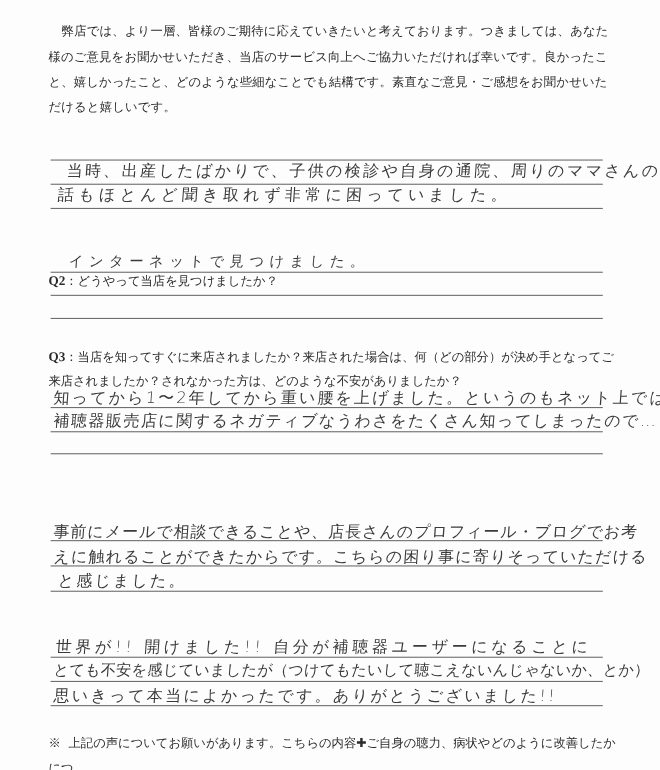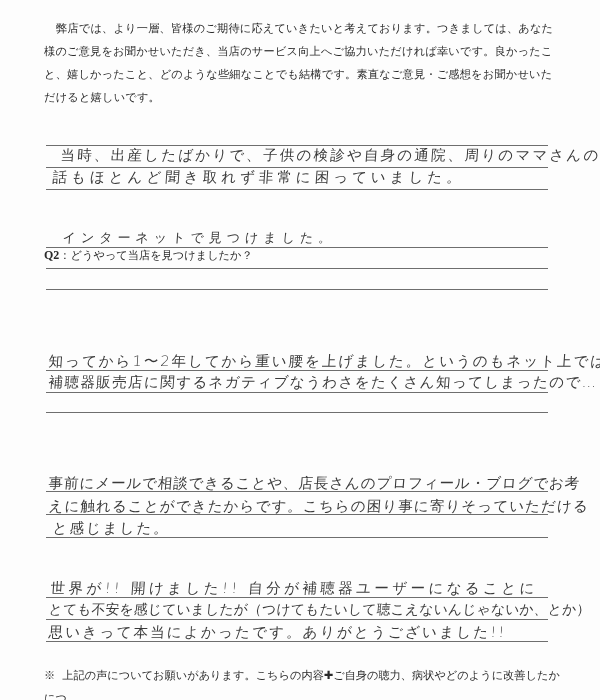--- a/index.html
+++ b/index.html
@@ -93,20 +93,23 @@
   <div class="rule" style="top:189px;"></div>
 
   <div class="question" style="top:208px;margin-top:36px;">
     <span class="qnum">Q2</span><span>：どうやって当店を見つけましたか？</span>
   </div>
   <div class="hand" style="top:229px; left:62px; letter-spacing:5px; font-size:13px;">インターネットで見つけました。</div>
   <div class="rule" style="top:247px;"></div>
   <div class="rule" style="top:268px;"></div>
   <div class="rule" style="top:289px;"></div>
 
+  <div class="question" style="top:313px;">
+    <span class="qnum">Q3</span><span>：当店を知ってすぐに来店されましたか？来店された場合は、何（どの部分）が決め手となってご来店されましたか？されなかった方は、どのような不安がありましたか？</span>
+  </div>
   <div class="hand" style="top:352px; left:48px; letter-spacing:2px;">知ってから1〜2年してから重い腰を上げました。というのもネット上では</div>
   <div class="rule" style="top:370px;"></div>
   <div class="hand" style="top:373px; left:48px; letter-spacing:1.4px;">補聴器販売店に関するネガティブなうわさをたくさん知ってしまったので…</div>
   <div class="rule" style="top:392px;"></div>
   <div class="rule" style="top:412px;"></div>
 
   <div class="hand" style="top:474px; left:48px; letter-spacing:0.9px;">事前にメールで相談できることや、店長さんのプロフィール・ブログでお考</div>
   <div class="rule" style="top:491px;"></div>
   <div class="hand" style="top:497px; left:48px; letter-spacing:1.1px;">えに触れることができたからです。こちらの困り事に寄りそっていただける</div>
   <div class="rule" style="top:514px;"></div>

